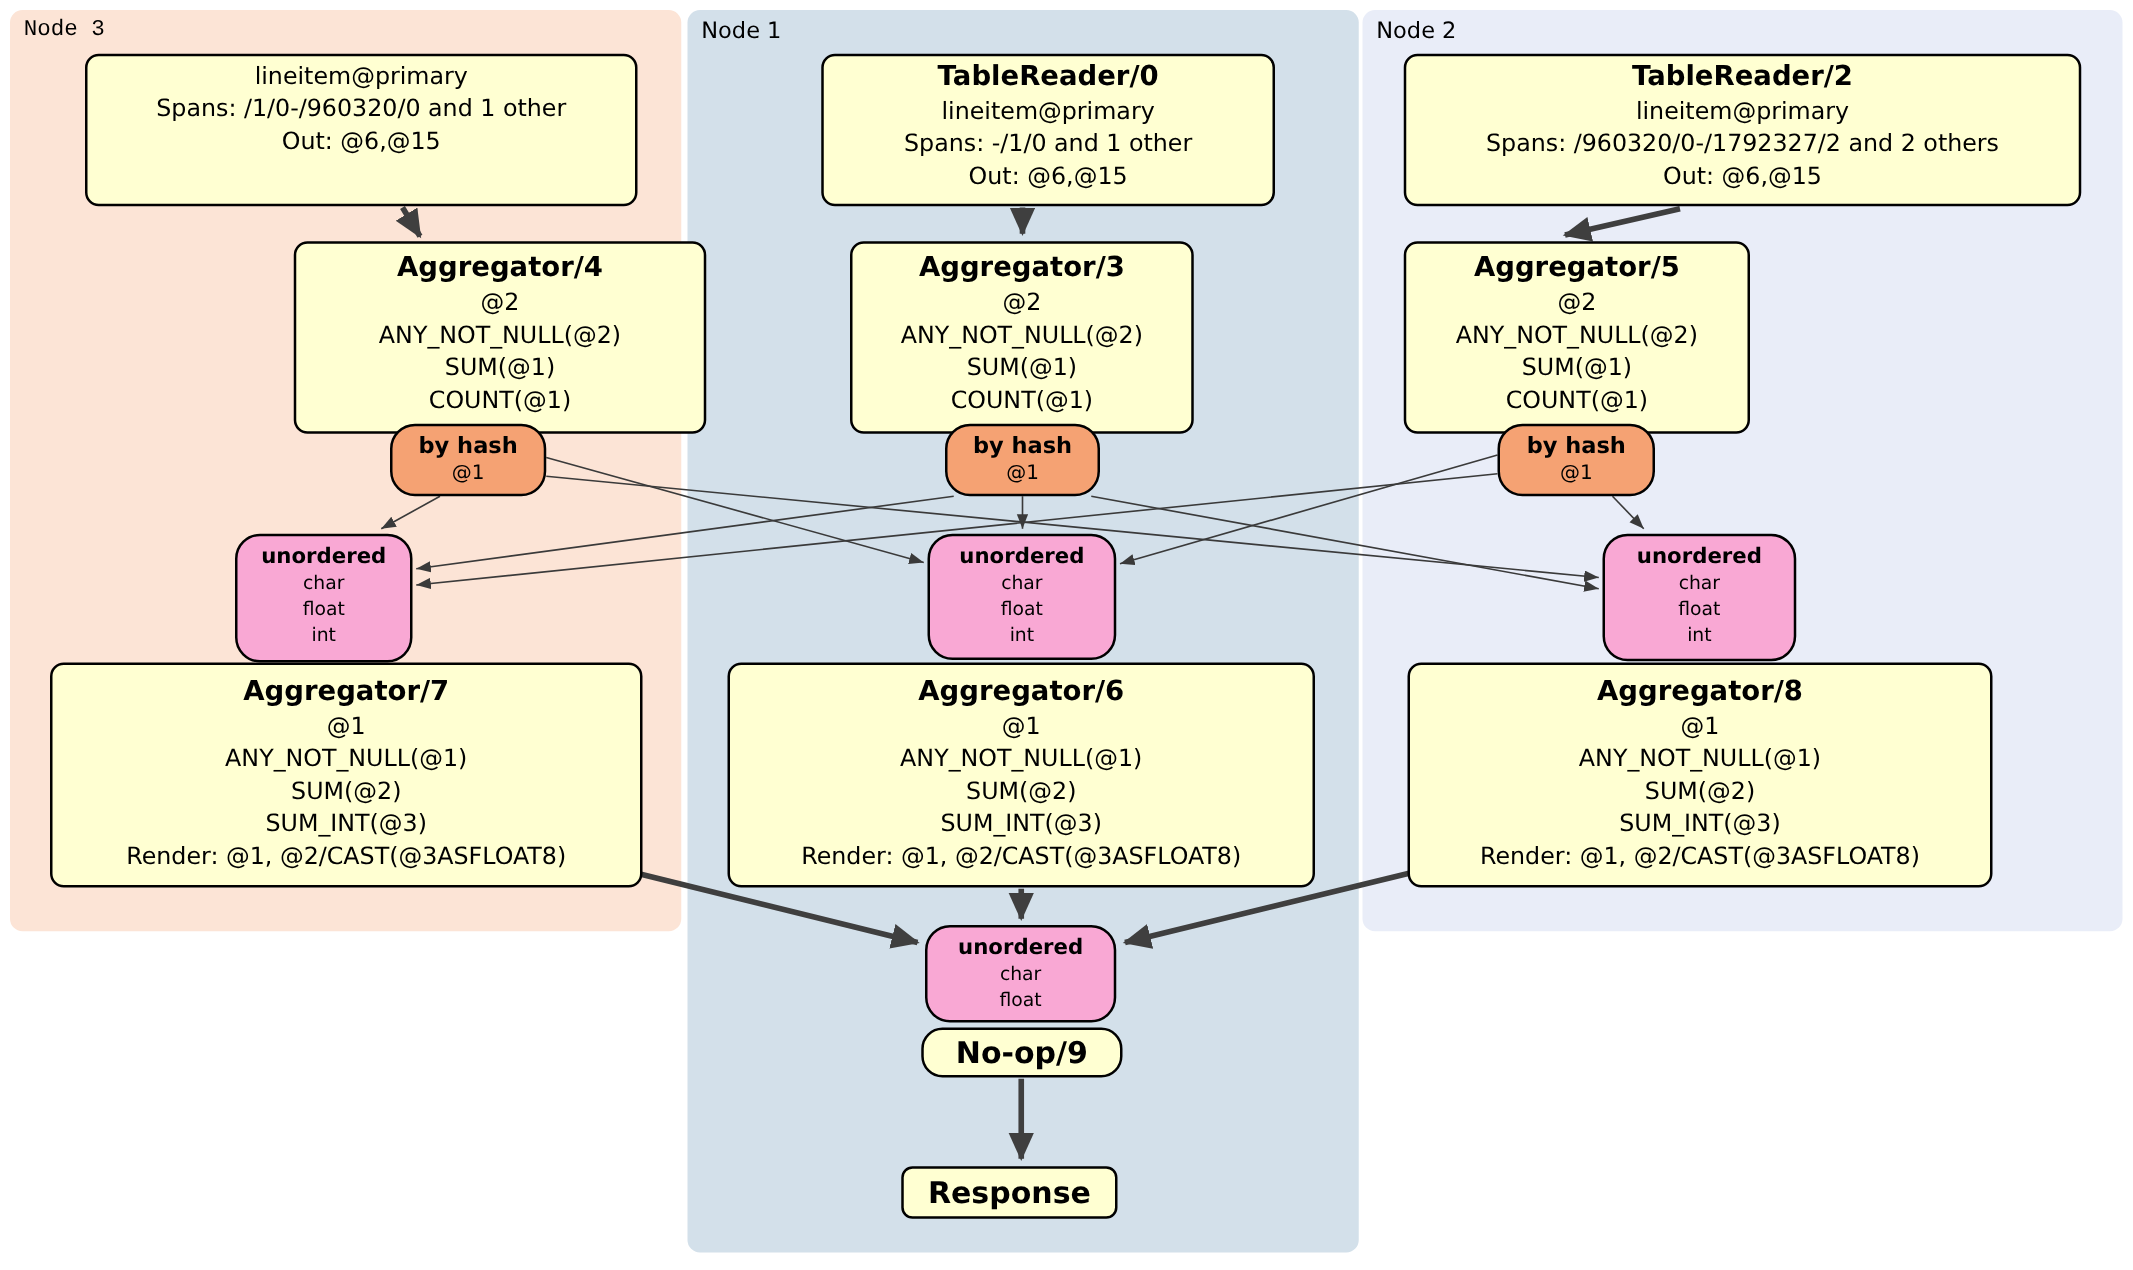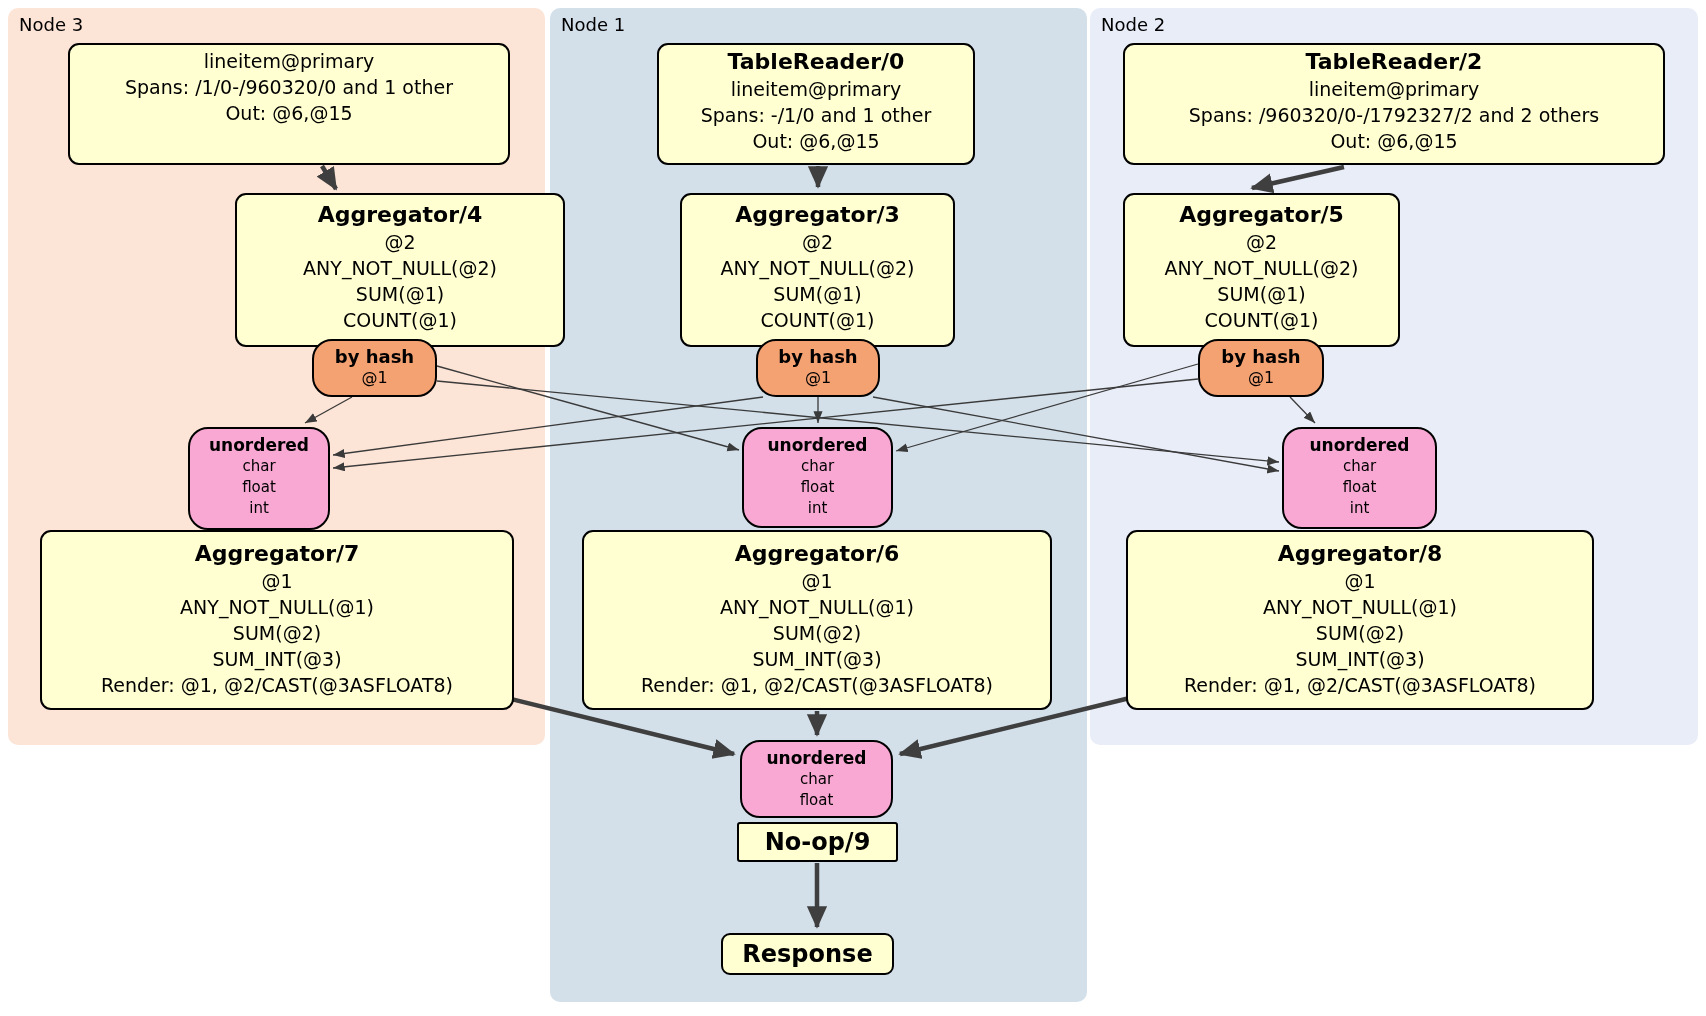--- a/index.html
+++ b/index.html
@@ -20,21 +20,21 @@
   .sync-title{font-weight:bold;font-size:17px;line-height:22px;margin-top:5px;}
   .sync-line{font-size:15px;line-height:21px;}
   .term-title{font-weight:bold;font-size:24px;line-height:36px;white-space:nowrap;}
   .pt3{padding-top:3px;} .pt6{padding-top:6px;} .pt8{padding-top:8px;}
 </style>
 </head>
 <body>
 
 <div class="canvas">
 
-  <div class="panel" style="left:8px;top:8px;width:537px;height:737px;background:#fce4d6;">
+  <div class="panel" style="left:8px;top:8px;width:537px;height:737px;background:#fce4d6;font-family:Liberation Mono, monospace;">
     <div class="panel-label">Node 3</div>
   </div>
   <div class="panel" style="left:550px;top:8px;width:537px;height:994px;background:#d3e0ea;">
     <div class="panel-label">Node 1</div>
   </div>
   <div class="panel" style="left:1090px;top:8px;width:608px;height:737px;background:#e9edf8;">
     <div class="panel-label">Node 2</div>
   </div>
 
   <svg class="edges" width="1706" height="1016">
@@ -94,21 +94,21 @@
   </div>
   <div class="box pt8" style="left:40px;top:530px;width:474px;height:180px;">
     <div class="proc-title">Aggregator/7</div>
     <div class="proc-line">@1</div>
     <div class="proc-line">ANY_NOT_NULL(@1)</div>
     <div class="proc-line">SUM(@2)</div>
     <div class="proc-line">SUM_INT(@3)</div>
     <div class="proc-line">Render: @1, @2/CAST(@3ASFLOAT8)</div>
   </div>
 
-  <div class="box pt3" style="left:657px;top:43px;width:318px;height:122px;">
+  <div class="box pt3" style="left:657px;top:43px;width:363px;height:122px;">
     <div class="proc-title">TableReader/0</div>
     <div class="proc-line">lineitem@primary</div>
     <div class="proc-line">Spans: -/1/0 and 1 other</div>
     <div class="proc-line">Out: @6,@15</div>
   </div>
   <div class="box pt6" style="left:680px;top:193px;width:275px;height:154px;">
     <div class="proc-title">Aggregator/3</div>
     <div class="proc-line">@2</div>
     <div class="proc-line">ANY_NOT_NULL(@2)</div>
     <div class="proc-line">SUM(@1)</div>
@@ -163,20 +163,20 @@
     <div class="proc-line">SUM(@2)</div>
     <div class="proc-line">SUM_INT(@3)</div>
     <div class="proc-line">Render: @1, @2/CAST(@3ASFLOAT8)</div>
   </div>
 
   <div class="pill sync" style="left:740px;top:740px;width:153px;height:78px;">
     <div class="sync-title">unordered</div>
     <div class="sync-line">char</div>
     <div class="sync-line">float</div>
   </div>
-  <div class="box" style="left:737px;top:822px;width:161px;height:40px;border-radius:3px;">
+  <div class="box" style="left:737px;top:822px;width:161px;height:40px;border-radius:17px;">
     <div class="term-title">No-op/9</div>
   </div>
   <div class="box" style="left:721px;top:933px;width:173px;height:42px;border-radius:9px;">
     <div class="term-title" style="line-height:38px;">Response</div>
   </div>
 
 </div>
 
 </body></html>

